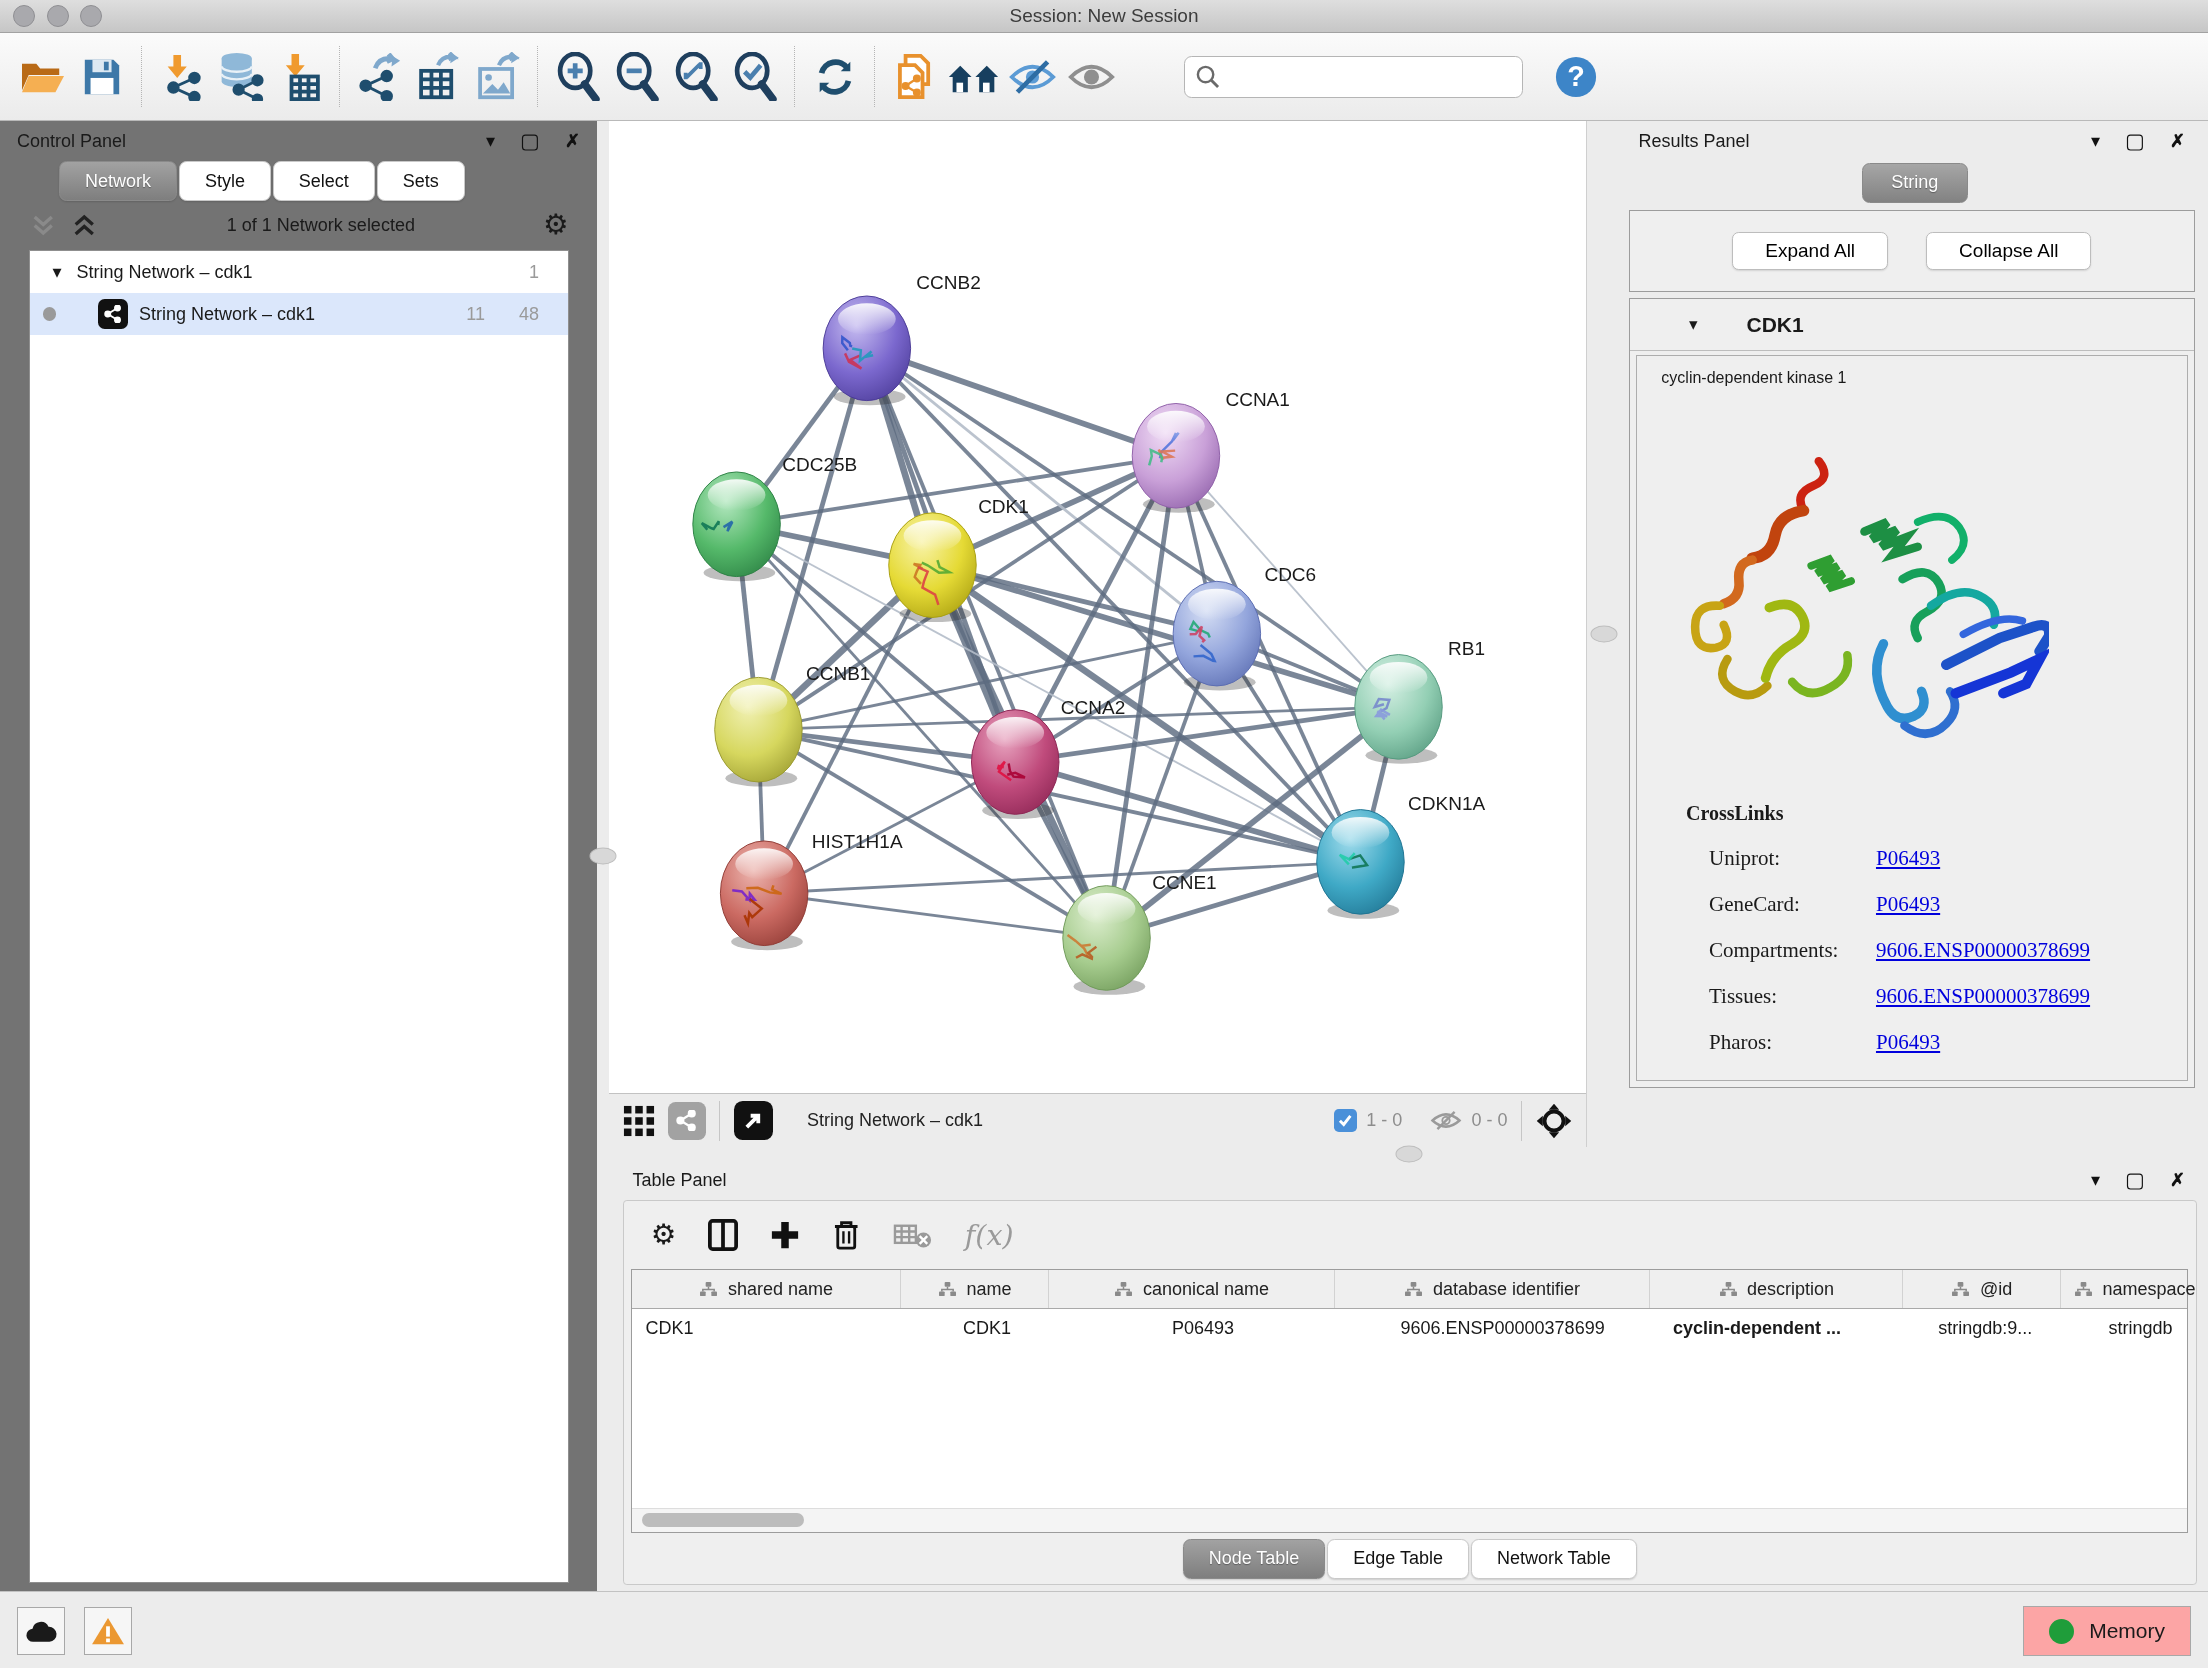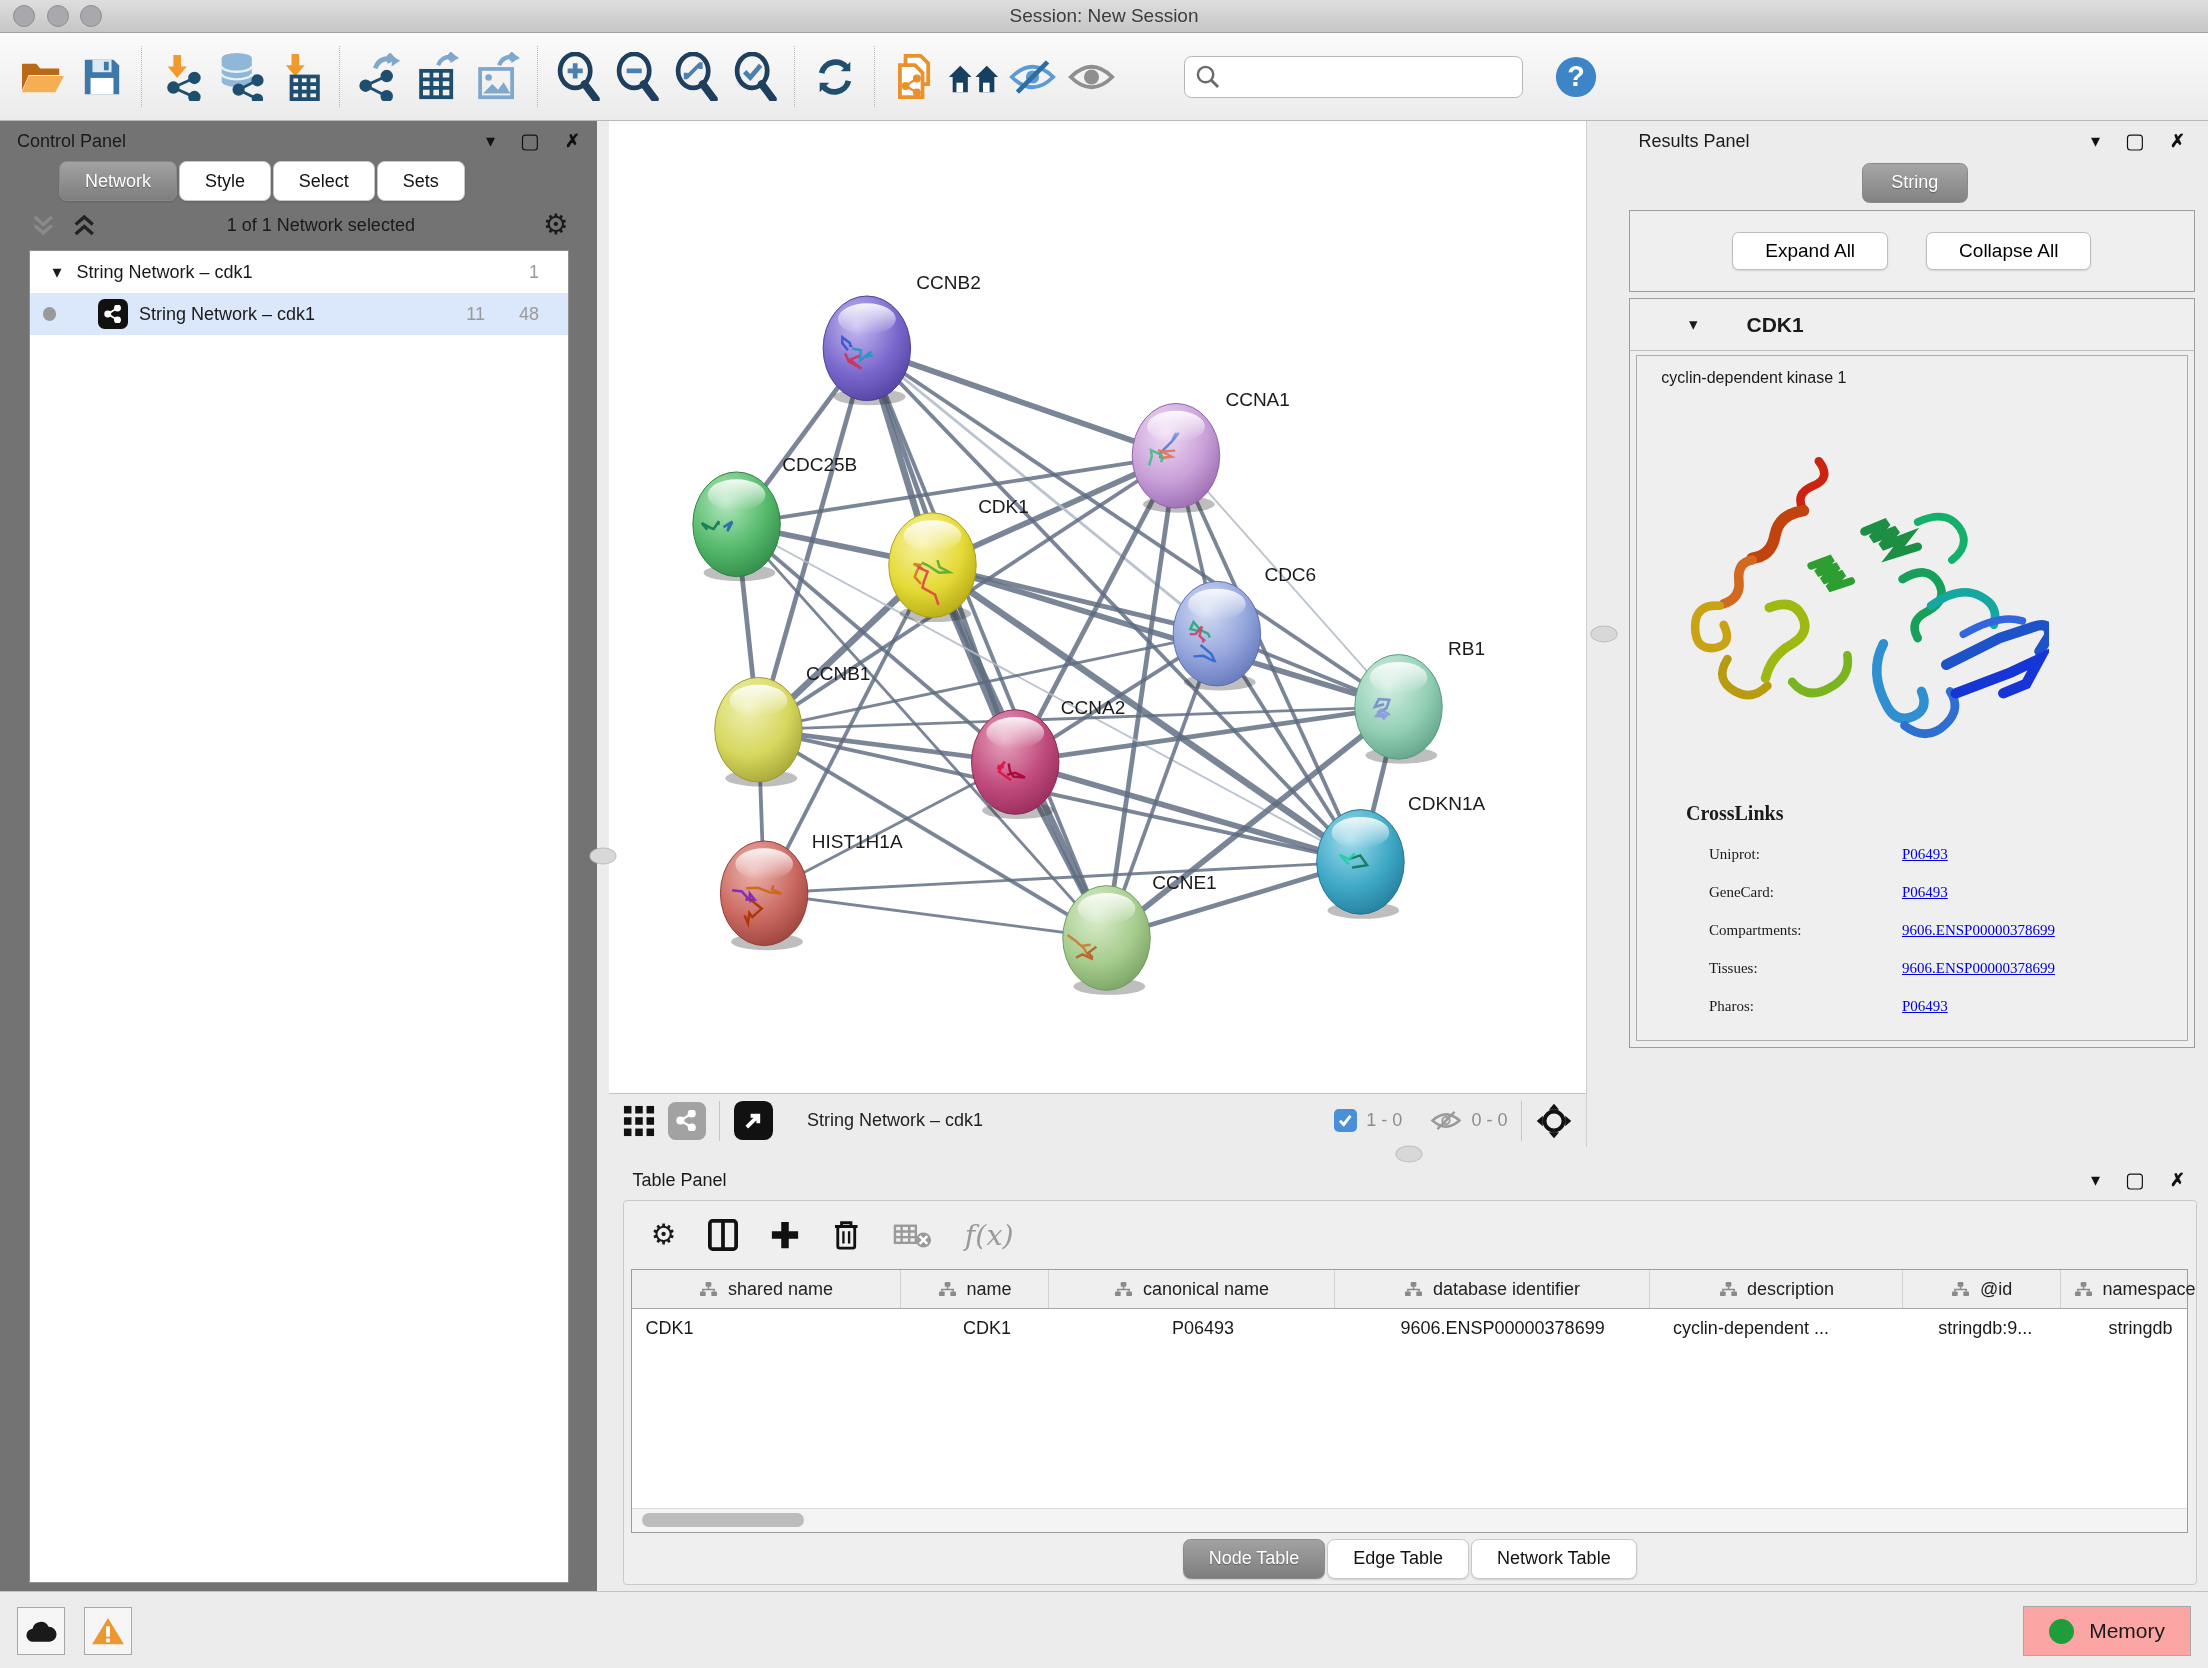--- a/index.html
+++ b/index.html
@@ -65,21 +65,21 @@
     display:flex;align-items:center;font-size:19px;box-shadow:0 1px 1.9px rgba(0,0,0,.12);}
   .secbox{margin:5.7px 13.3px 0 7.6px;border:1px solid #9c9c9c;background:#efefef;display:flex;flex-direction:column;}
   .sechead{height:51px;display:flex;align-items:center;padding:0 19px;border-bottom:1px solid #bdbdbd;flex:none;}
   .sechead .arr{margin-left:40px;font-size:17px;}
   .sechead .gname{margin-left:49px;font-size:21px;font-weight:bold;}
   .subbox{margin:3.8px 5.7px 5.7px 5.7px;border:1px solid #adadad;background:#efefef;padding:9.5px 13.3px 25px 13.3px;}
   .pdesc{font-size:16px;margin:3.8px 0 0 11.4px;}
   .ribbonwrap{display:flex;justify-content:flex-start;padding:57px 0 19px 28.5px;}
   .xlinks{font-family:"Liberation Serif",serif;margin-top:25px;}
   .xlinks .xh{font-size:20px;font-weight:bold;margin-left:36px;}
-  .xrow{display:flex;font-size:15px;margin-top:21px;gap:26px;}
+  .xrow{display:flex;font-size:21px;margin-top:21px;}
   .xrow .xl{margin-left:59px;width:167px;flex:none;}
   .xrow a{color:#0000dd;text-decoration:underline;}
   
   .hsplit{height:13.3px;background:#ececec;position:relative;flex:none;}
   .tpanel{flex:1;display:flex;flex-direction:column;min-width:0;}
   .tpanelbody{margin:0 11.4px 5.7px 13.3px;background:#efefef;border:1px solid #c9c9c9;border-radius:3.8px;flex:1;display:flex;flex-direction:column;min-height:0;}
   .ttools{height:68px;display:flex;align-items:center;gap:32px;padding:0 27px;flex:none;}
   .tablebox{margin:0 7.6px;border:1px solid #9c9c9c;background:#fff;flex:1;display:flex;flex-direction:column;min-height:0;}
   .thead{display:flex;background:#efefef;border-bottom:1.9px solid #a9a9a9;flex:none;height:38px;}
   .th{display:flex;align-items:center;justify-content:center;gap:9.5px;font-size:18px;color:#222;border-right:1px solid #d2d2d2;overflow:hidden;white-space:nowrap;flex:none;text-align:right;}
@@ -814,21 +814,21 @@
                 </svg>
                 <span>namespace</span>
               </div>
             </div>
           <div id="table-body" style="flex:1;overflow:hidden;">
               <div class="trowdata">
                 <div class="td" style="width: 268px;">CDK1</div>
                 <div class="td center" style="width: 147px;">CDK1</div>
                 <div class="td center" style="width: 285px;">P06493</div>
                 <div class="td center" style="width: 314px;">9606.ENSP00000378699</div>
-                <div class="td" style="width: 252px;">cyclin-dependent ...</div>
+                <div class="td" style="width: 252px; font-weight: bold;">cyclin-dependent ...</div>
                 <div class="td" style="width: 157px;">stringdb:9...</div>
                 <div class="td" style="width: 147px;">stringdb</div>
               </div>
             </div>
           <div class="hscroll">
             <span class="hthumb"></span>
           </div>
         </div>
         <div class="ttabs" id="table-tabs">
             <div class="tab sel">Node Table</div>

